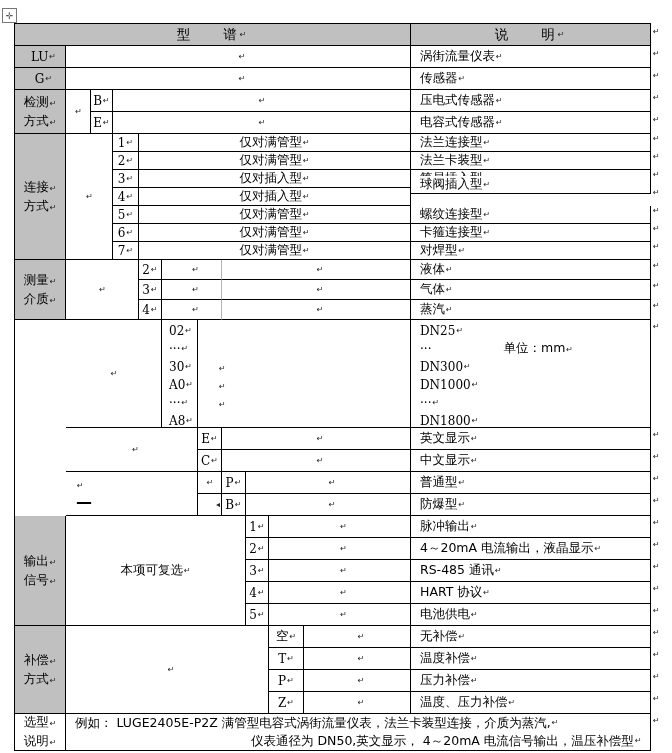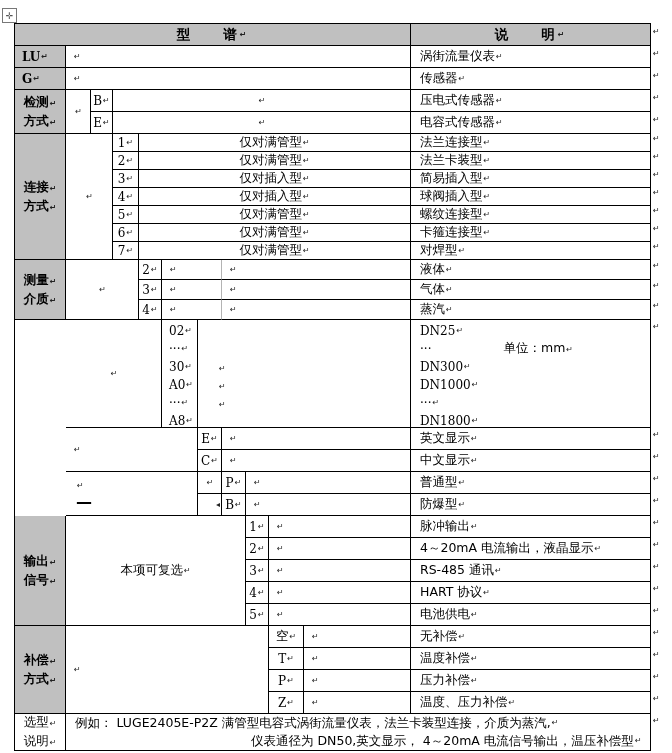--- a/index.html
+++ b/index.html
@@ -6,23 +6,23 @@
   #page{position:relative;width:672px;height:753px;background:#fff;overflow:hidden;
         font-family:"DejaVu Sans",sans-serif;color:#000;}
   #title{position:absolute;top:3px;left:0;width:672px;text-align:center;
          font-weight:bold;font-size:14px;letter-spacing:0.5px;}
   #handle{position:absolute;left:2px;top:8px;width:13px;height:13px;border:1px solid #777;
           display:flex;align-items:center;justify-content:center;font-size:9px;color:#555;background:#fff;}
   #tbl{position:absolute;left:14px;top:23px;width:636px;height:727px;
        border-left:1px solid #000;border-top:1px solid #000;}
   .cell{position:absolute;box-sizing:border-box;border-right:1px solid #000;border-bottom:1px solid #000;
         display:flex;align-items:center;font-size:12.5px;line-height:1;overflow:hidden;background:#fff;}
-  .gray{background:#c0c0c0;font-weight:bold;}
+  .gray{background:#c0c0c0;}
   .ctr{justify-content:center;}
-  .lft{padding-left:7px;}
+  .lft{padding-left:7px;justify-content:center;}
   .desc{padding-left:9px;}
   .faint{border-right-color:#b3b3b3;}
   .lbl{flex-direction:column;justify-content:center;line-height:17px;text-align:center;}
   .lbl div{white-space:nowrap;}
   .pm{font-size:8px;color:#222;margin-left:1px;font-family:"DejaVu Sans",sans-serif;}
   .ascii{font-family:"DejaVu Serif",serif;font-size:12px;}
   .hdr{font-size:13.5px;letter-spacing:2px;}
   .lines{display:block;padding-top:2px;}
   .ln{height:18px;line-height:18px;padding-left:7px;display:flex;align-items:center;}
   .dash{font-weight:bold;font-size:16px;letter-spacing:-1px;}
@@ -92,21 +92,21 @@
     <div class="cell ctr pc" style="left:124px;top:110px;width:272px;height:18px">仅对满管型<span class="pm">↵</span></div>
     <div class="cell ctr pc" style="left:124px;top:128px;width:272px;height:18px">仅对满管型<span class="pm">↵</span></div>
     <div class="cell ctr pc" style="left:124px;top:146px;width:272px;height:18px">仅对插入型<span class="pm">↵</span></div>
     <div class="cell ctr pc" style="left:124px;top:164px;width:272px;height:18px">仅对插入型<span class="pm">↵</span></div>
     <div class="cell ctr pc" style="left:124px;top:182px;width:272px;height:18px">仅对满管型<span class="pm">↵</span></div>
     <div class="cell ctr pc" style="left:124px;top:200px;width:272px;height:18px">仅对满管型<span class="pm">↵</span></div>
     <div class="cell ctr pc" style="left:124px;top:218px;width:272px;height:18px">仅对满管型<span class="pm">↵</span></div>
     <div class="cell desc pc" style="left:396px;top:110px;width:240px;height:18px">法兰连接型<span class="pm">↵</span></div>
     <div class="cell desc pc" style="left:396px;top:128px;width:240px;height:18px">法兰卡装型<span class="pm">↵</span></div>
     <div class="cell desc pc" style="left:396px;top:146px;width:240px;height:18px">简易插入型<span class="pm">↵</span></div>
-    <div class="cell desc pc" style="left:396px;top:164px;width:240px;height:18px">球阀插入型<span class="pm">↵</span></div>
+    <div class="cell desc pc" style="left:396px;top:152px;width:240px;height:18px">球阀插入型<span class="pm">↵</span></div>
     <div class="cell desc pc" style="left:396px;top:182px;width:240px;height:18px">螺纹连接型<span class="pm">↵</span></div>
     <div class="cell desc pc" style="left:396px;top:200px;width:240px;height:18px">卡箍连接型<span class="pm">↵</span></div>
     <div class="cell desc pc" style="left:396px;top:218px;width:240px;height:18px">对焊型<span class="pm">↵</span></div>
 
     <div class="cell gray lbl" style="left:0;top:236px;width:51px;height:60px">
       <div class="pc">测量<span class="pm">↵</span></div>
         <div class="pc">介质<span class="pm">↵</span></div>
     </div>
     <div class="cell ctr pc" style="left:51px;top:236px;width:73px;height:60px">
         <span class="pm">↵</span>

